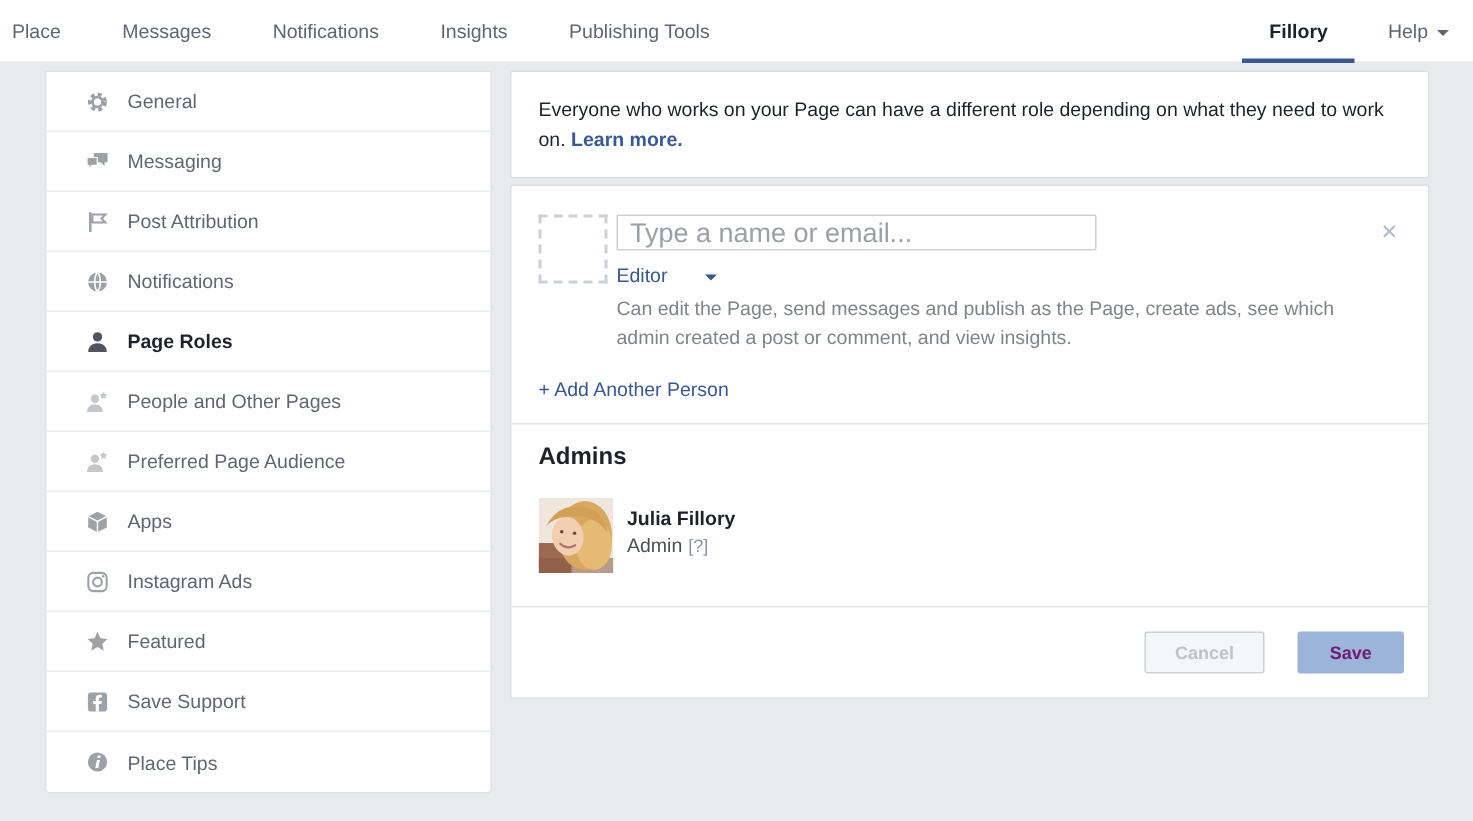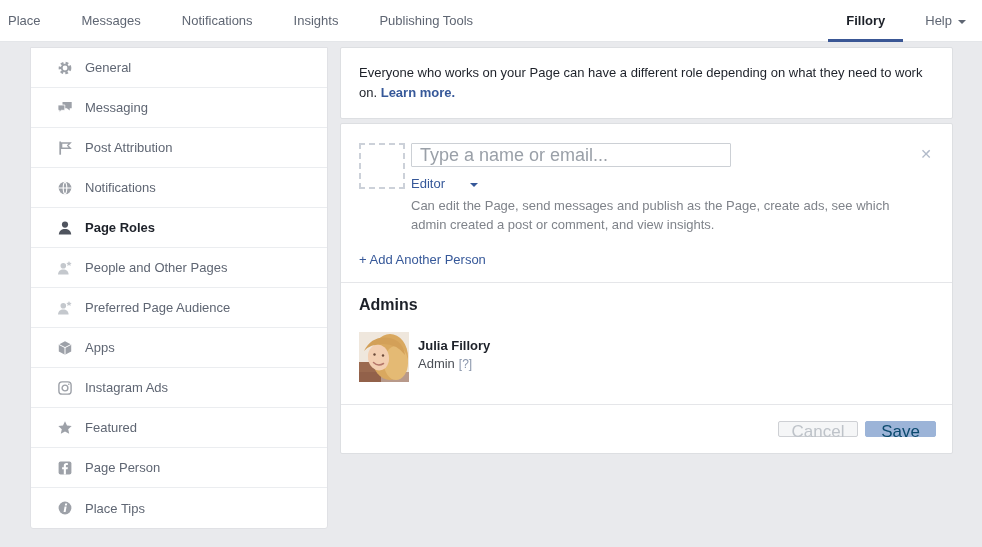--- a/index.html
+++ b/index.html
@@ -77,25 +77,25 @@
   .member-info { padding-top:6px; }
   .member-name { font-weight:bold; color:#1d2129; }
   .member-role { color:#4b4f56; margin-top:3px; }
   .help-q { color:#8a96ab; font-size:12px; margin-left:4px; cursor:pointer; }
 
   .footer {
     border-top:1px solid #e5e6e9; padding:16px 16px;
     display:flex; justify-content:flex-end; gap:7px;
   }
   .btn {
-    height:16px; border-radius:2px; font-family:"Liberation Sans", sans-serif;
-    font-size:17px; font-weight:normal; cursor:pointer;
+    height:28px; border-radius:2px; font-family:"Liberation Sans", sans-serif;
+    font-size:12px; font-weight:bold; cursor:pointer;
   }
   .btn-cancel { width:80px; background:#f5f6f7; border:1px solid #ced0d4; color:#bec3c9; }
-  .btn-save   { width:71px; background:#9cb4d8; border:1px solid #9cb4d8; color:#0c4a6e; }
+  .btn-save   { width:71px; background:#9cb4d8; border:1px solid #9cb4d8; color:#701a75;margin-left:15px; }
 </style>
 </head>
 <body>
 
 <div class="topnav">
   <div class="nav-left">
     <span class="nav-item">Place</span>
     <span class="nav-item">Messages</span>
     <span class="nav-item">Notifications</span>
     <span class="nav-item">Insights</span>
@@ -216,21 +216,21 @@
     <span>Featured</span>
   </div>
 
   <div class="side-item">
     <span class="sicon">
       <svg width="16" height="16" viewBox="0 0 16 16">
           <rect x="1.6" y="1.6" width="12.8" height="12.8" rx="2" fill="#9da1a8"></rect>
           <path d="M8.9 14.4V9.3h1.7l.3-2H8.9V6c0-.6.2-1 1-1h1V3.2c-.2 0-.8-.1-1.5-.1-1.6 0-2.6 1-2.6 2.7v1.5H5.1v2h1.7v5.1z" fill="#fff"></path>
         </svg>
     </span>
-    <span>Page Person</span>
+    <span>Save Support</span>
   </div>
 
   <div class="side-item">
     <span class="sicon">
       <svg width="16" height="16" viewBox="0 0 16 16">
           <circle cx="8" cy="8" r="6.4" fill="#9da1a8"></circle>
           <path d="M7.6 6.6h2L8.6 12h-2zM8.2 3.6h2l-.4 1.8h-2z" fill="#fff"></path>
         </svg>
     </span>
     <span>Place Tips</span>

